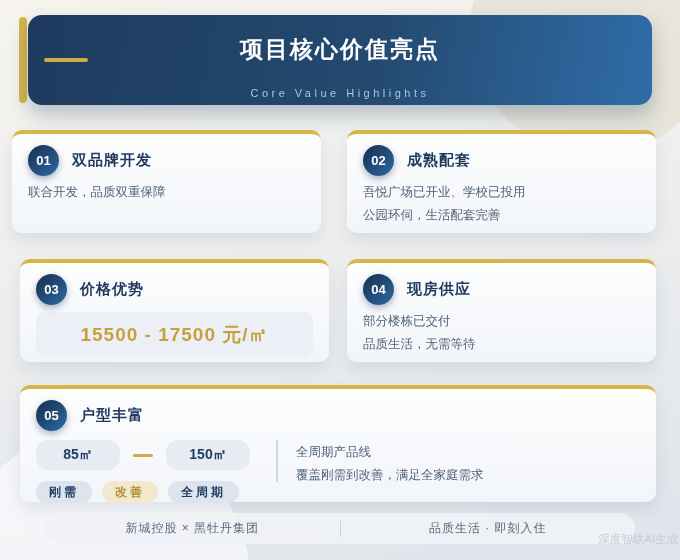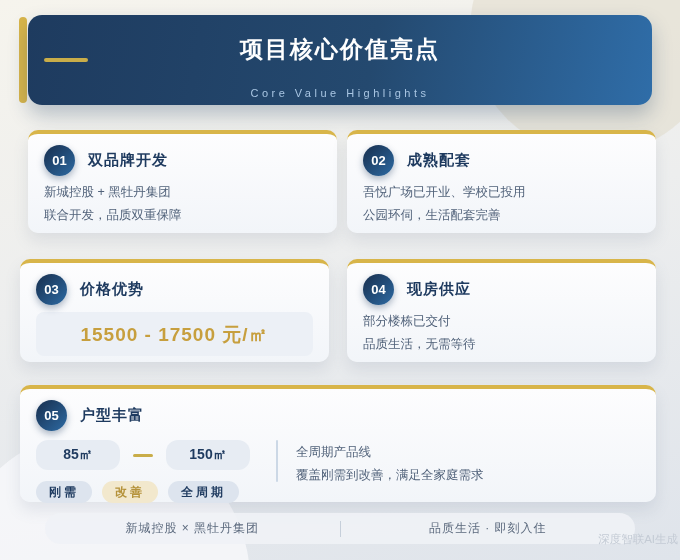--- a/index.html
+++ b/index.html
@@ -19,21 +19,21 @@
   .header-bar{position:absolute;left:9px;top:0;right:0;height:90px;border-radius:14px;
     background:linear-gradient(100deg,#1e3b5f 0%,#24496f 55%,#2f6da8 100%);
     box-shadow:0 10px 20px rgba(30,60,96,0.28);}
   .header-dash{position:absolute;left:16px;top:43px;width:44px;height:4px;border-radius:2px;background:#c9ad49;}
   .header-title{padding-top:19px;text-align:center;font-size:23px;font-weight:bold;color:#ffffff;letter-spacing:2px;}
   .header-subtitle{margin-top:22px;text-align:center;font-size:11px;color:#a9c6e3;letter-spacing:3.5px;}
   
   .card{position:absolute;box-sizing:border-box;border-radius:10px;border-top:4px solid #d8b54a;
     background:linear-gradient(180deg,#fdfdfe 0%,#f2f5f9 100%);
     box-shadow:0 8px 16px rgba(100,115,140,0.14);padding:11px 16px;}
-  .card1{left:28px;top:130px;width:309px;height:103px;}
+  .card1{left:12px;top:130px;width:309px;height:103px;}
   .card2{left:347px;top:130px;width:309px;height:103px;}
   .card3{left:20px;top:259px;width:309px;height:103px;}
   .card4{left:347px;top:259px;width:309px;height:103px;}
   .card5{left:20px;top:385px;width:636px;height:117px;}
   .card-head{display:flex;align-items:center;gap:13px;}
   .badge{width:31px;height:31px;border-radius:50%;flex:0 0 31px;
     background:linear-gradient(135deg,#1c3a5e 20%,#2d6aa3 100%);
     color:#ffffff;font-weight:bold;font-size:13px;display:flex;align-items:center;justify-content:center;
     box-shadow:0 3px 7px rgba(20,50,90,0.35);}
   .card-title{font-size:15px;font-weight:bold;color:#1e3a5f;letter-spacing:1px;}
@@ -78,21 +78,20 @@
       <div class="header-subtitle">Core Value Highlights</div>
     </div>
   </div>
 
   <div class="card card1">
     <div class="card-head">
       <div class="badge">01</div>
       <div class="card-title">双品牌开发</div>
     </div>
     <div class="card-body">
-      <div>新城控股 + 黑牡丹集团</div>
       <div>联合开发，品质双重保障</div>
     </div>
   </div>
 
   <div class="card card2">
     <div class="card-head">
       <div class="badge">02</div>
       <div class="card-title">成熟配套</div>
     </div>
     <div class="card-body">

